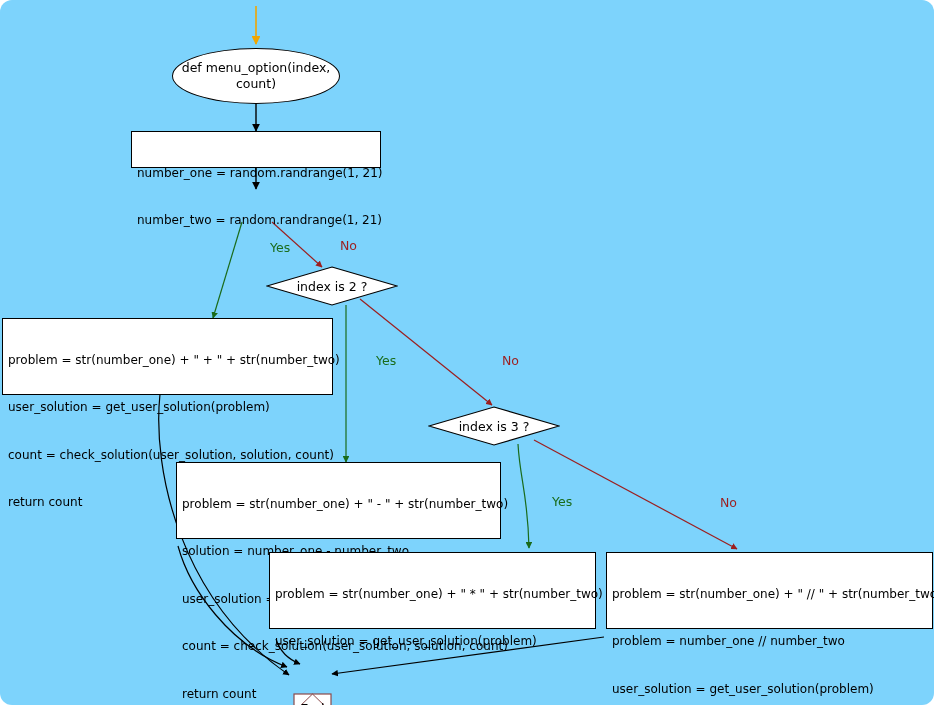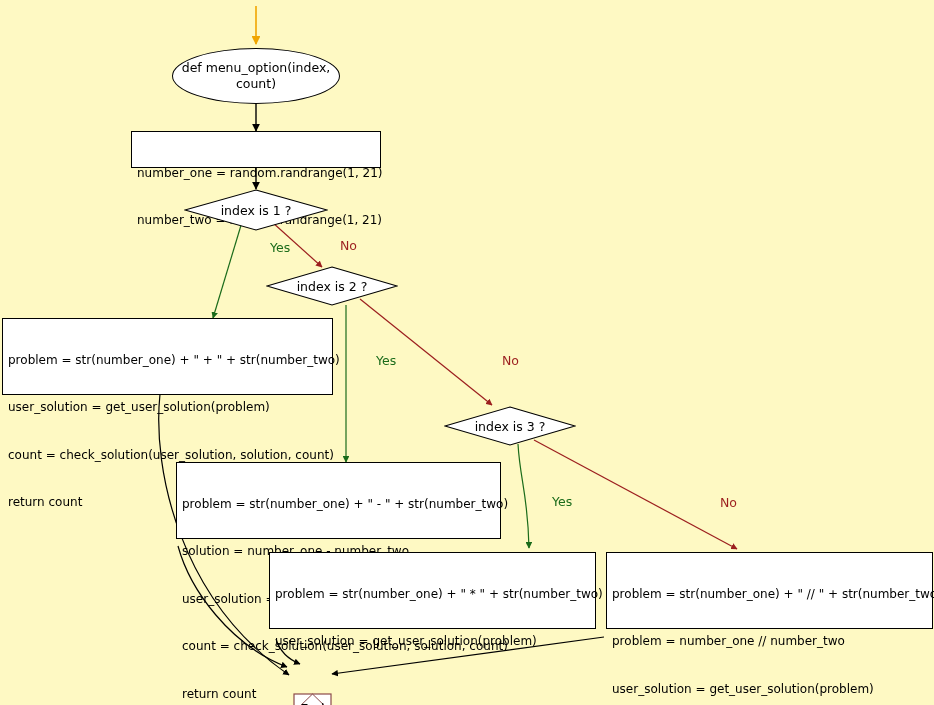--- a/index.html
+++ b/index.html
@@ -7,22 +7,23 @@
     padding: 0;
     background: #ffffff;
   }
   body {
     font-family: "DejaVu Sans", sans-serif;
   }
   #flowchart-canvas {
     position: relative;
     width: 934px;
     height: 705px;
-    background: #fef9c3;
+    background: #7dd3fc;
     overflow: hidden;
+    border-radius: 12px;
   }
   #edge-layer {
     position: absolute;
     left: 0;
     top: 0;
     width: 934px;
     height: 705px;
   }
   .node {
     position: absolute;
@@ -157,35 +158,29 @@
       <span>def menu_option(index,</span><br>
       <span>count)</span>
     </div>
   </div>
 
   <div class="node node-process" style="left:131px; top:131px; width:250px; height:37px;">
     <div>number_one = random.randrange(1, 21)</div>
     <div>number_two = random.randrange(1, 21)</div>
   </div>
 
-  <div class="node node-decision" style="left:184px; top:189px; width:144px; height:42px;">
-    <svg class="diamond-svg" width="144" height="42" viewBox="0 0 144 42" xmlns="http://www.w3.org/2000/svg">
-      <polygon points="72,1 143,21 72,41 1,21" fill="#ffffff" stroke="#000000" stroke-width="1.1"></polygon>
-    </svg>
-    <div class="decision-label">index is 1 ?</div>
-  </div>
 
   <div class="node node-decision" style="left:266px; top:266px; width:132px; height:40px;">
     <svg class="diamond-svg" width="132" height="40" viewBox="0 0 132 40" xmlns="http://www.w3.org/2000/svg">
       <polygon points="66,1 131,20 66,39 1,20" fill="#ffffff" stroke="#000000" stroke-width="1.1"></polygon>
     </svg>
     <div class="decision-label">index is 2 ?</div>
   </div>
 
-  <div class="node node-decision" style="left:444px; top:406px; width:132px; height:40px;">
+  <div class="node node-decision" style="left:428px; top:406px; width:132px; height:40px;">
     <svg class="diamond-svg" width="132" height="40" viewBox="0 0 132 40" xmlns="http://www.w3.org/2000/svg">
       <polygon points="66,1 131,20 66,39 1,20" fill="#ffffff" stroke="#000000" stroke-width="1.1"></polygon>
     </svg>
     <div class="decision-label">index is 3 ?</div>
   </div>
 
   <div class="node node-process" style="left:2px; top:318px; width:331px; height:77px;">
     <div>problem = str(number_one) + " + " + str(number_two)</div>
     <div>user_solution = get_user_solution(problem)</div>
     <div>count = check_solution(user_solution, solution, count)</div>

